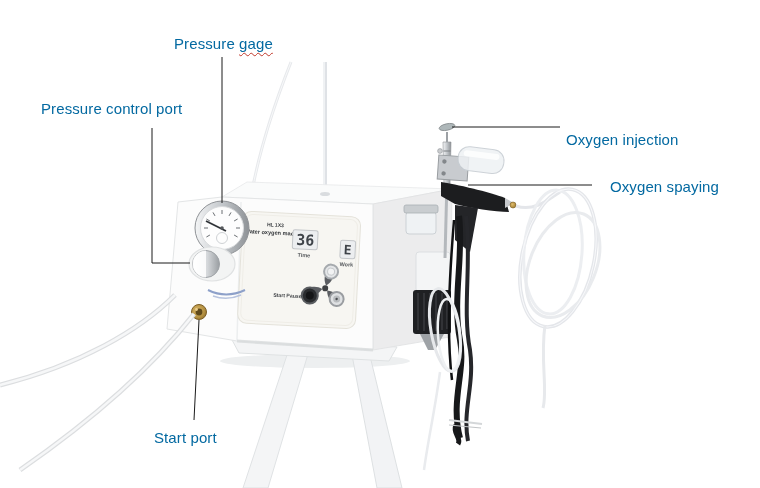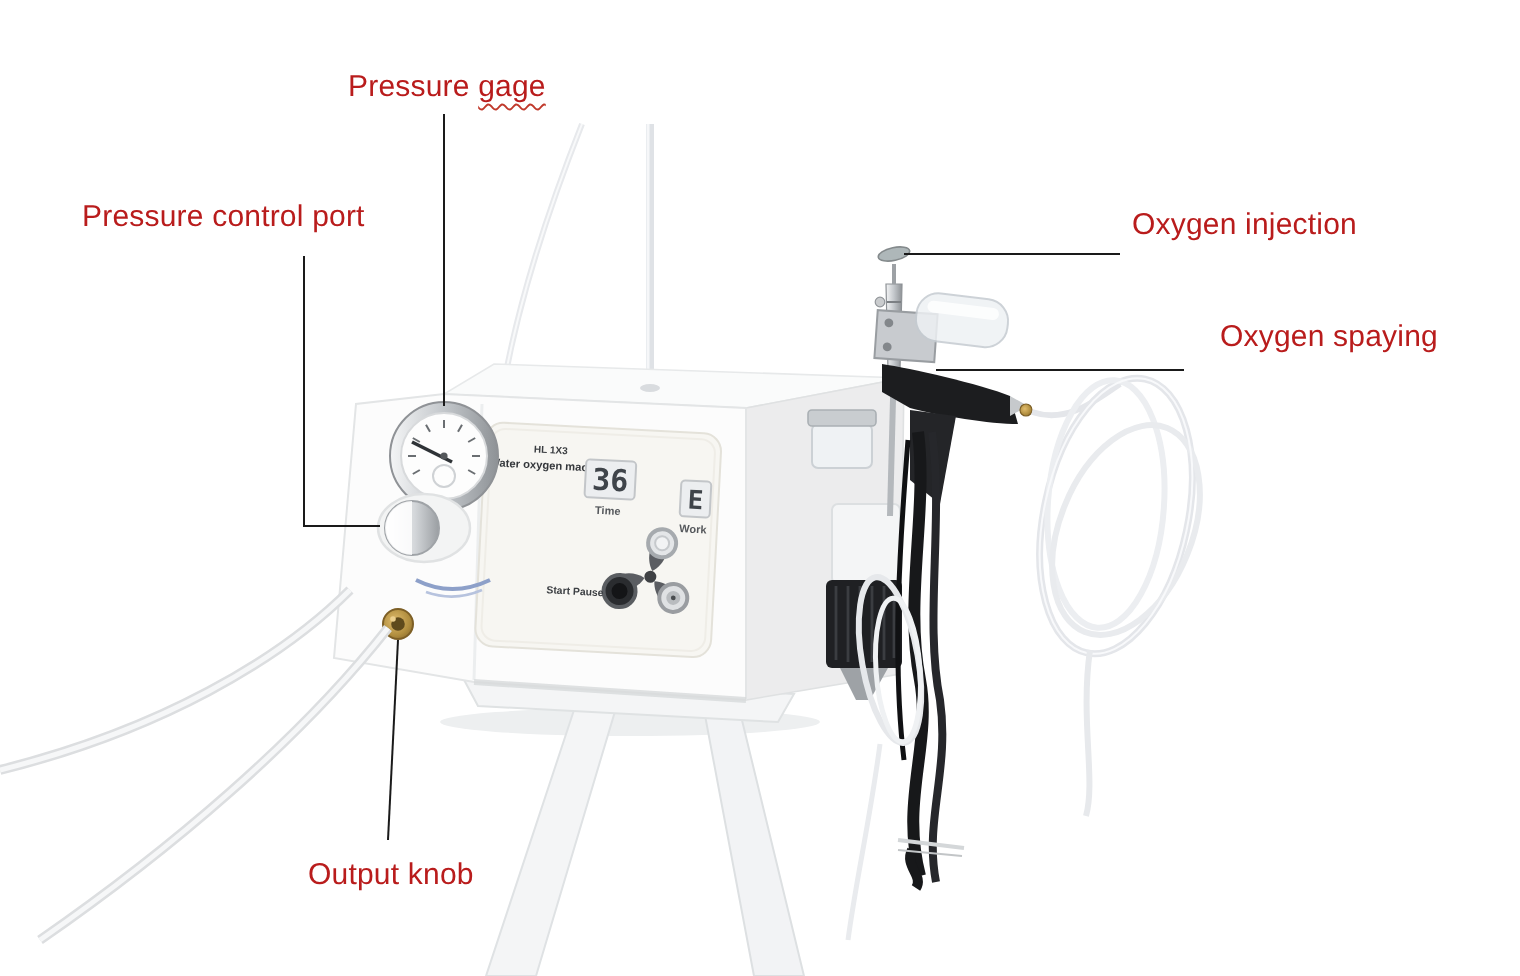--- a/index.html
+++ b/index.html
@@ -1,19 +1,19 @@
 <!DOCTYPE html>
 <html><head>
 <meta charset="utf-8">
 <style>
   html,body{margin:0;padding:0;background:#fff;}
   .scene{position:relative;width:760px;height:488px;background:#ffffff;overflow:hidden;
          font-family:"Liberation Sans",sans-serif;}
   .scene svg{position:absolute;left:0;top:0;}
-  .callout{position:absolute;font-size:15px;color:#b91c1c;white-space:nowrap;letter-spacing:.1px;}
+  .callout{position:absolute;font-size:15px;color:#0369a1;white-space:nowrap;letter-spacing:.1px;}
   .squiggle{text-decoration:underline;text-decoration-style:wavy;
             text-decoration-color:#c0392b;text-decoration-thickness:1px;text-underline-offset:3px;}
   .seg{font-family:"DejaVu Sans Mono",monospace;font-weight:bold;}
   .tinylbl{font-family:"Liberation Sans",sans-serif;font-weight:bold;}
 </style>
 </head>
 <body>
 
 <div class="scene">
 
@@ -219,19 +219,19 @@
     <line x1="452" y1="127" x2="560" y2="127"></line>
     <line x1="468" y1="185" x2="592" y2="185"></line>
     <line x1="199" y1="320" x2="194" y2="420"></line>
   </g>
 </svg>
 
 <div class="callout" style="left:174px;top:35px"><span>Pressure </span><span class="squiggle">gage</span></div>
 
 <div class="callout" style="left:41px;top:100px">Pressure control port</div>
 
-<div class="callout" style="left:566px;top:104px">Oxygen injection</div>
-
-<div class="callout" style="left:610px;top:160px">Oxygen spaying</div>
-
-<div class="callout" style="left:154px;top:429px">Output knob</div>
+<div class="callout" style="left:566px;top:131px">Oxygen injection</div>
+
+<div class="callout" style="left:610px;top:178px">Oxygen spaying</div>
+
+<div class="callout" style="left:154px;top:429px">Start port</div>
 
 </div>
 
 </body></html>

